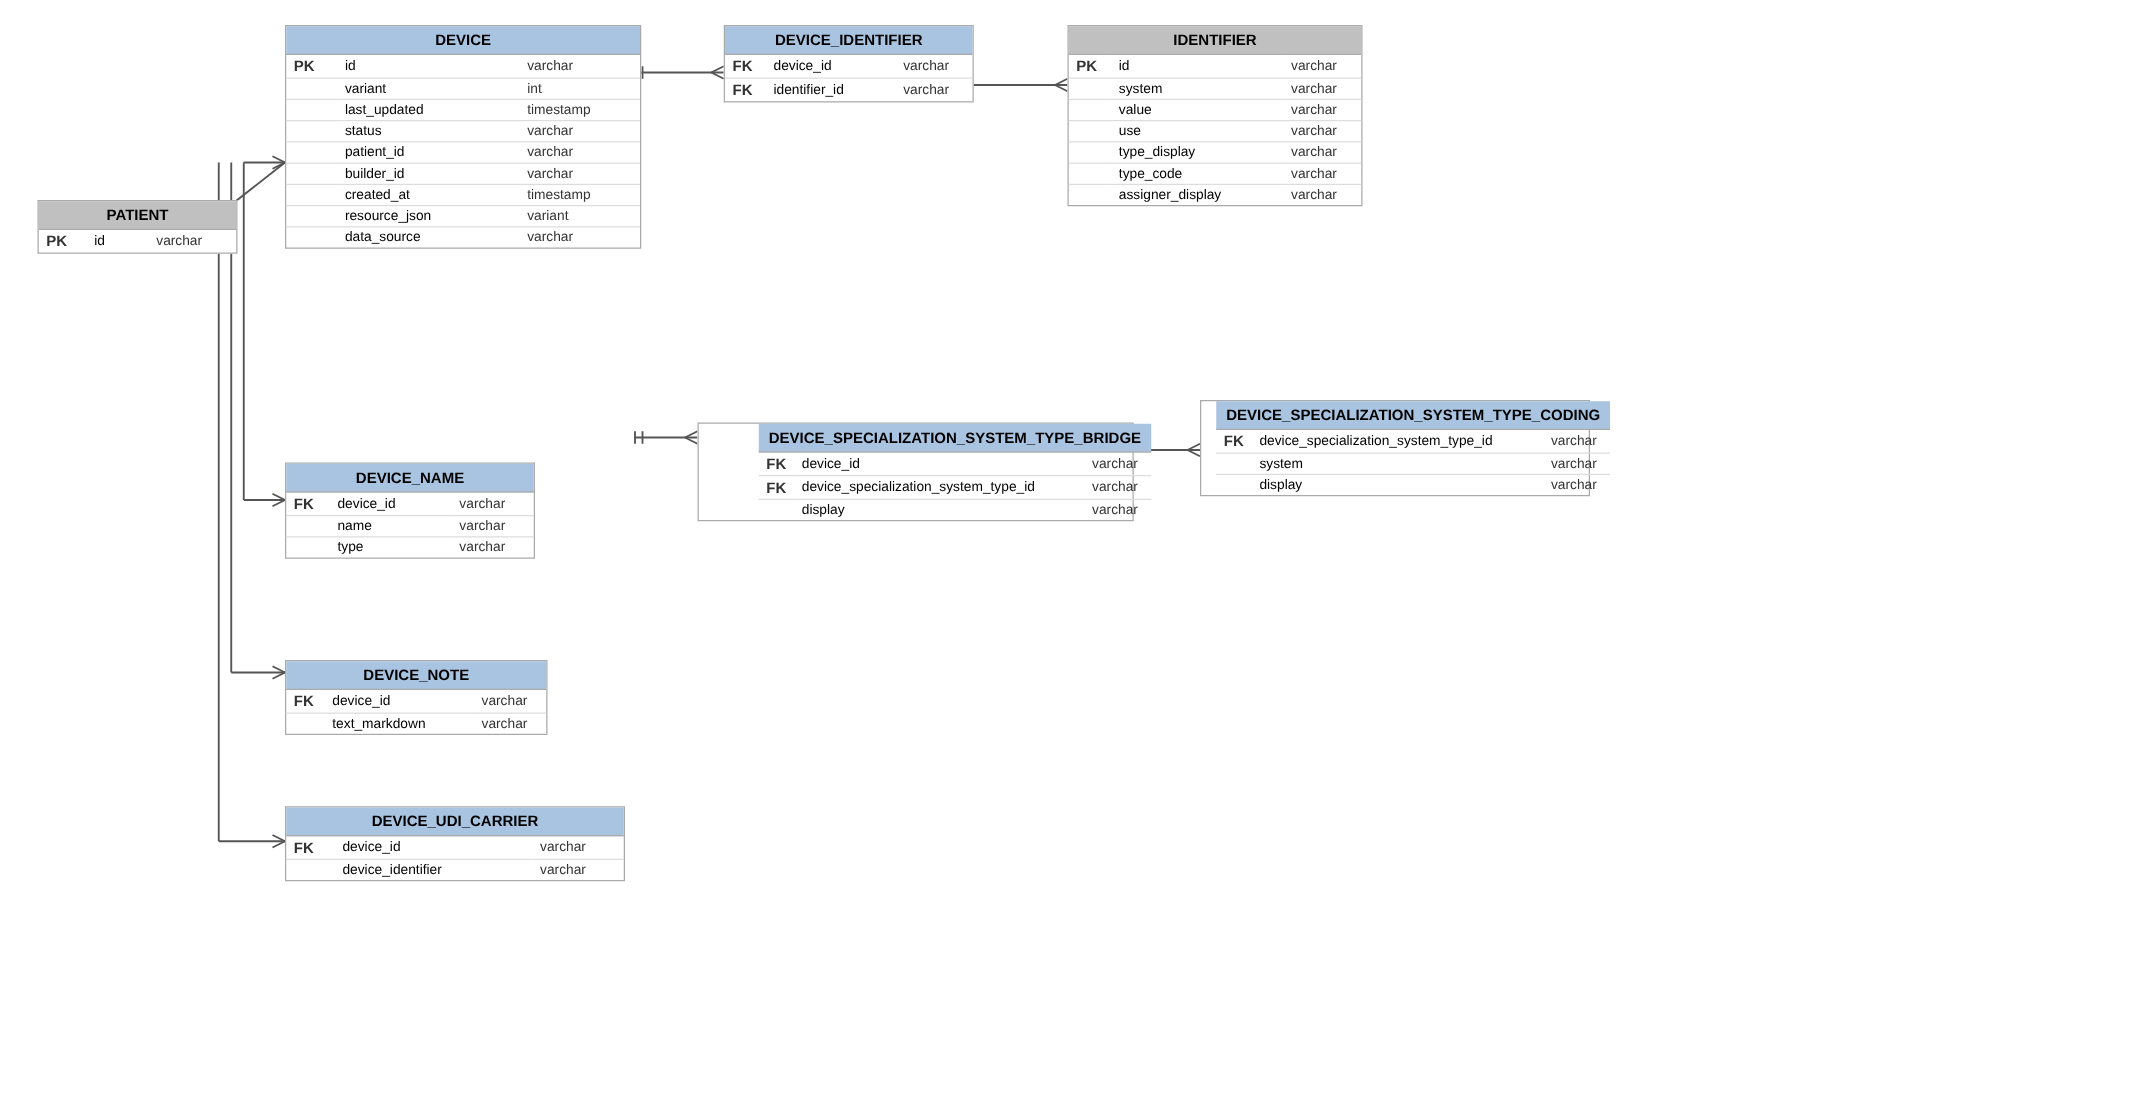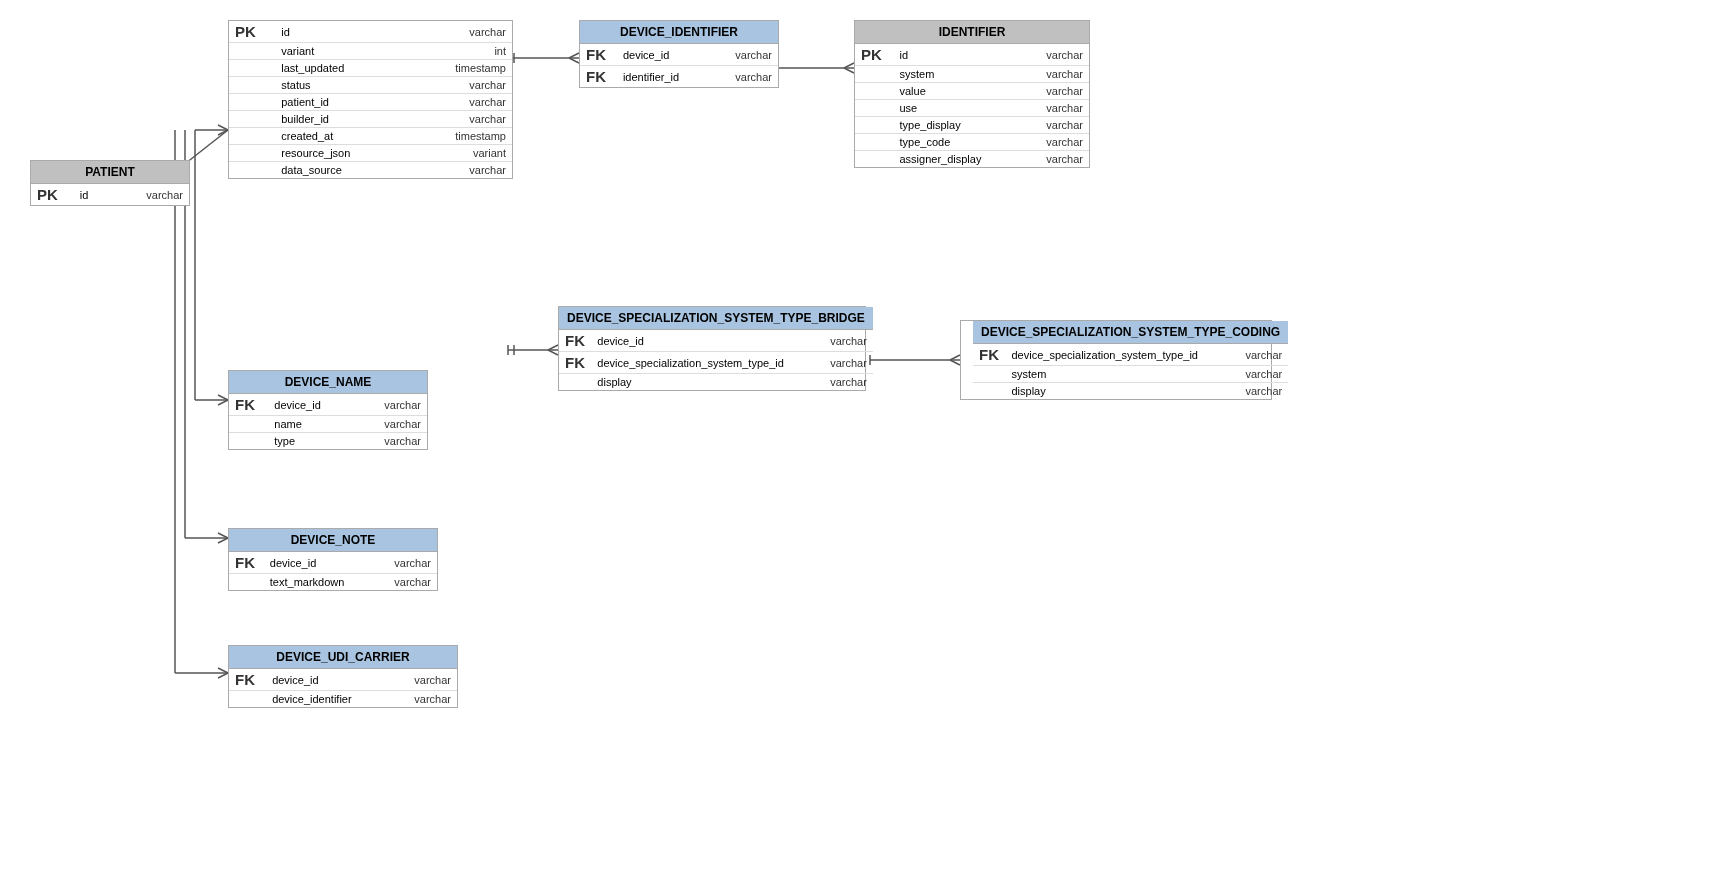--- a/index.html
+++ b/index.html
@@ -54,33 +54,32 @@
       border-bottom: 1px solid #ddd;
       font-size: 11px;
       white-space: nowrap;
     }
 
     .db-table tr:last-child td {
       border-bottom: none;
     }
 
     .db-table td.pk-label, .db-table td.fk-label {
-      font-size: 15px;
+      font-size: 12px;
       color: #333;
       font-weight: bold;
       padding-right: 4px;
     }
 
     .db-table td.field-name {
       padding-right: 20px;
     }
 
     .db-table td.field-type {
       color: #333;
-      text-align: right;
     }
 
     svg.connectors {
       position: absolute;
       top: 0; left: 0;
       width: 1720px;
       height: 891px;
       pointer-events: none;
     }
 
@@ -168,20 +167,23 @@
         <td class="field-name">id</td>
         <td class="field-type">varchar</td>
       </tr>
     </tbody>
       </table>
   </div>
 
   <div class="db-table" style="left:228px; top:20px; width:285px;">
     <table>
       <tbody>
+          <tr>
+        <td colspan="3" class="table-header blue">DEVICE</td>
+      </tr>
       <tr>
         <td class="pk-label">PK</td>
         <td class="field-name">id</td>
         <td class="field-type">varchar</td>
       </tr>
       <tr>
         <td class="pk-label"></td>
         <td class="field-name">variant</td>
         <td class="field-type">int</td>
       </tr>
@@ -327,41 +329,41 @@
       </tr>
       <tr>
         <td class="fk-label"></td>
         <td class="field-name">text_markdown</td>
         <td class="field-type">varchar</td>
       </tr>
     </tbody>
       </table>
   </div>
 
-  <div class="db-table" style="left:228px; top:645px; width:230px;">
+  <div class="db-table" style="left:228px; top:645px; width:272px;">
     <table>
       <tbody>
           <tr>
         <td colspan="3" class="table-header blue">DEVICE_UDI_CARRIER</td>
       </tr>
       <tr>
         <td class="fk-label">FK</td>
         <td class="field-name">device_id</td>
         <td class="field-type">varchar</td>
       </tr>
       <tr>
         <td class="fk-label"></td>
         <td class="field-name">device_identifier</td>
         <td class="field-type">varchar</td>
       </tr>
     </tbody>
       </table>
   </div>
 
-  <div class="db-table" style="left:558px; top:306px; width:308px;">
+  <div class="db-table" style="left:558px; top:338px; width:349px;padding-left:48px;">
     <table>
       <tbody>
           <tr>
         <td colspan="3" class="table-header blue">DEVICE_SPECIALIZATION_SYSTEM_TYPE_BRIDGE</td>
       </tr>
       <tr>
         <td class="fk-label">FK</td>
         <td class="field-name">device_id</td>
         <td class="field-type">varchar</td>
       </tr>

